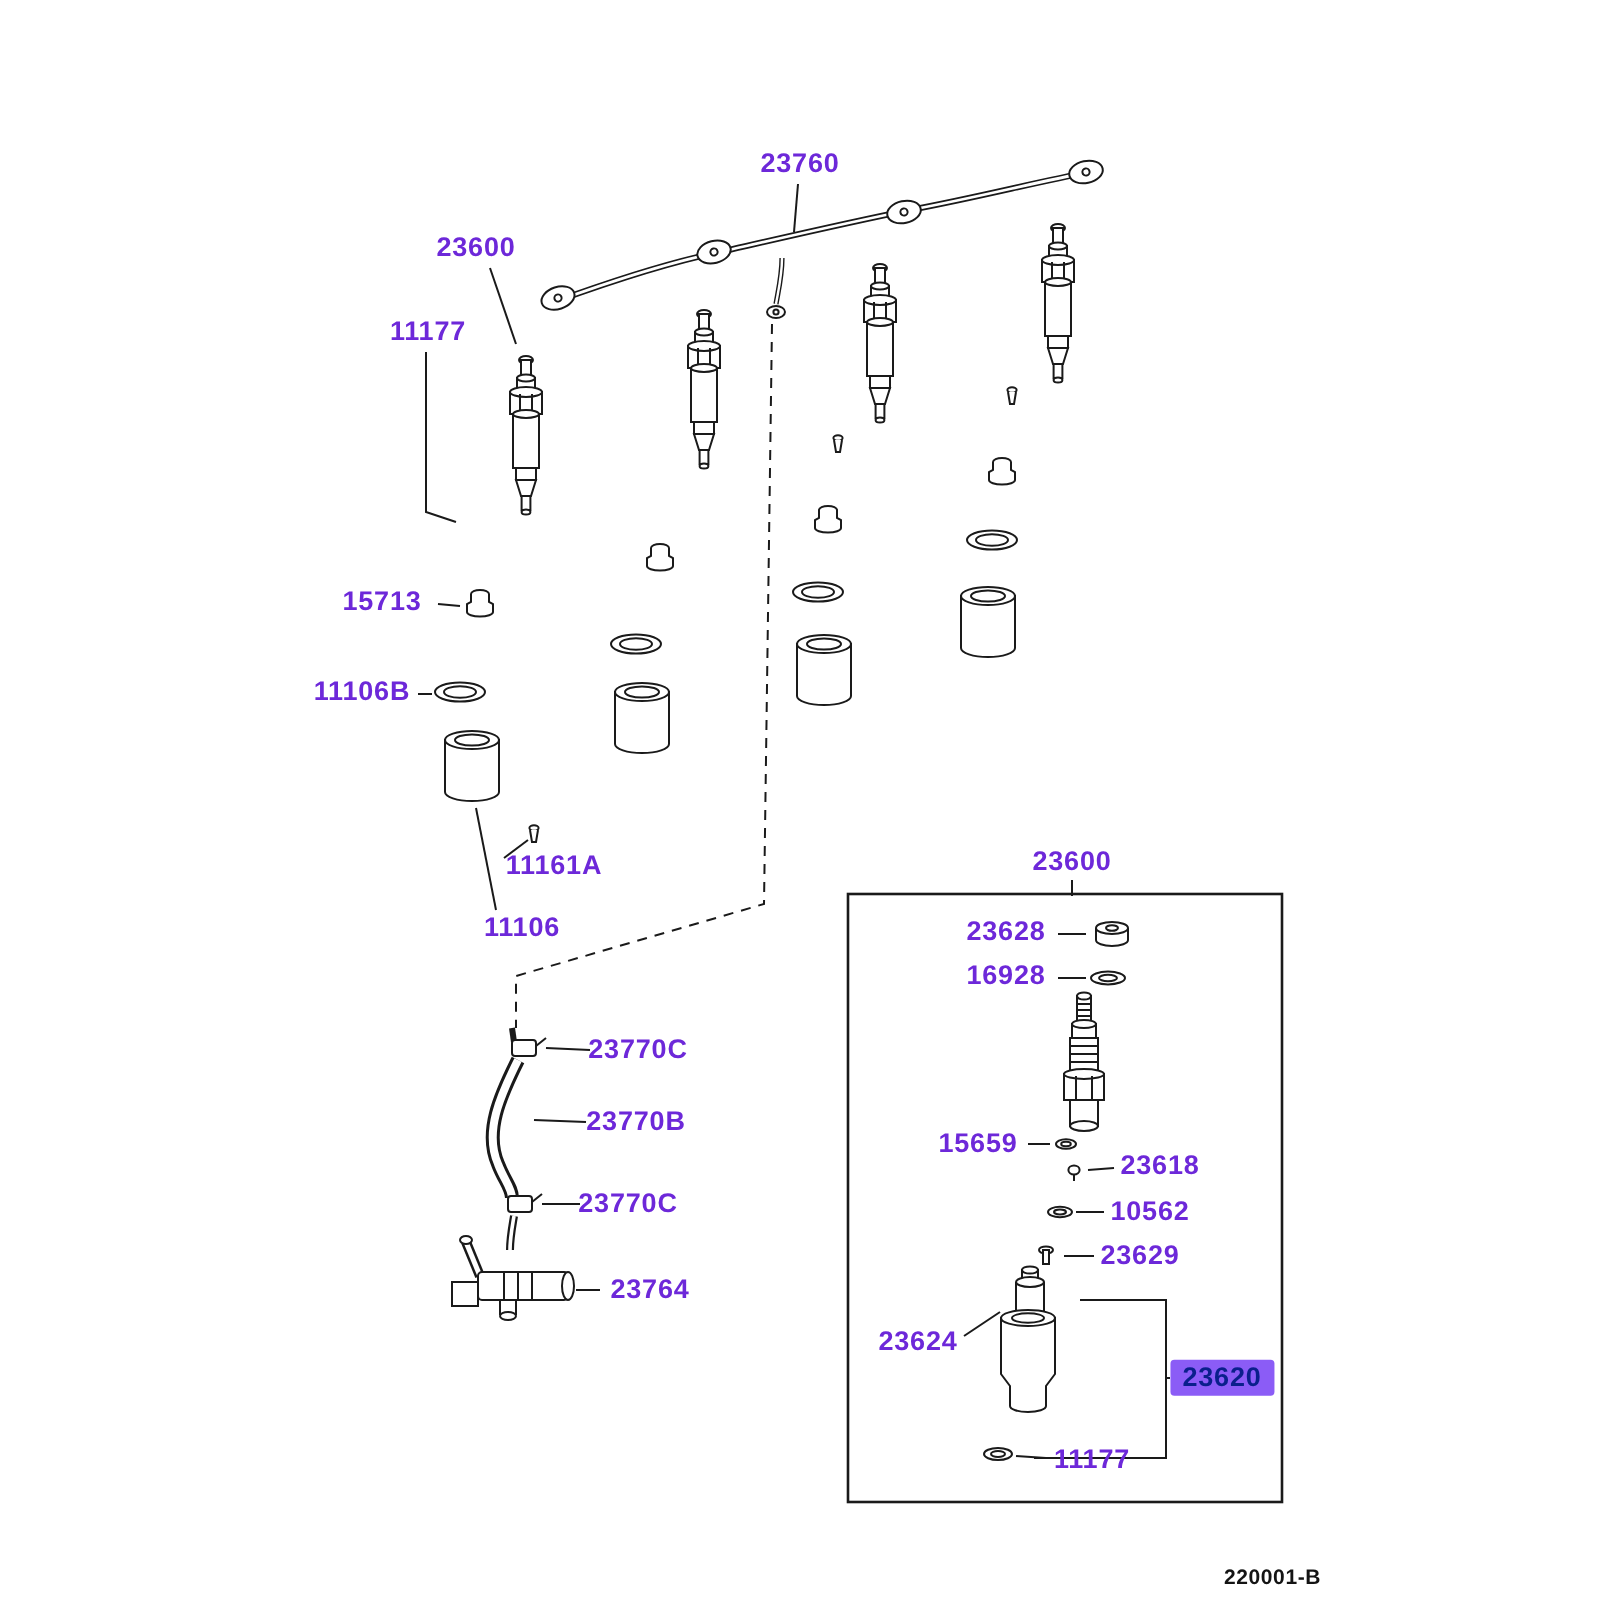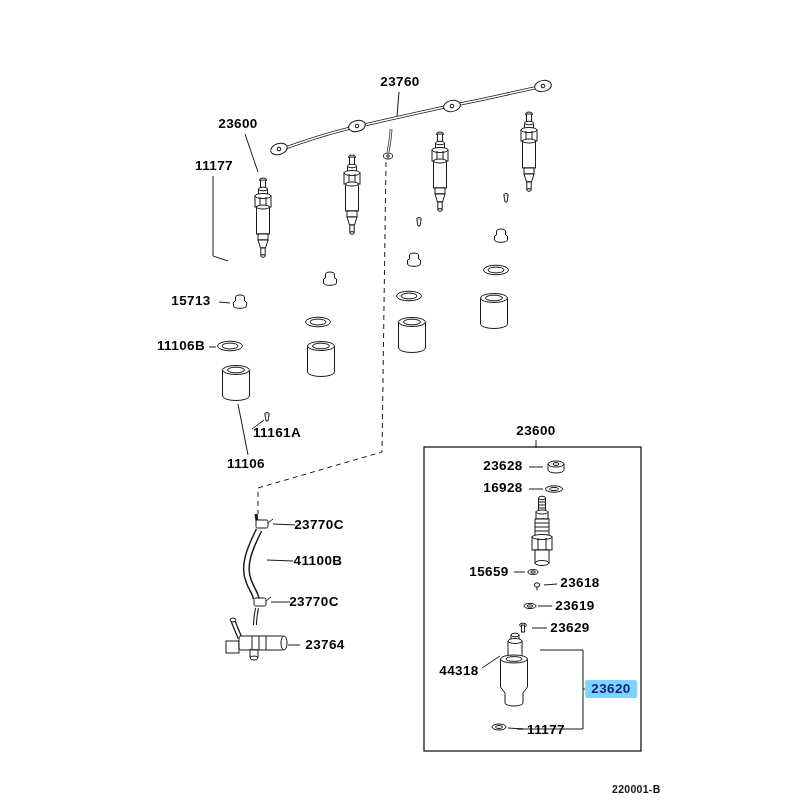--- a/index.html
+++ b/index.html
@@ -5,27 +5,27 @@
   * { margin:0; padding:0; box-sizing:border-box; }
   html,body { width:800px; height:800px; background:#ffffff; font-family:"Liberation Sans",sans-serif; }
   .canvas { position:relative; width:800px; height:800px; background:#ffffff; overflow:hidden; }
   svg.art { position:absolute; left:0; top:0; }
   .plabel {
     position:absolute;
     transform:translate(-50%,-50%);
     font-weight:bold;
     font-size:13.5px;
     letter-spacing:0.4px;
-    color:#000000;
+    color:#6d28d9;
     white-space:nowrap;
     cursor:pointer;
     line-height:1.2;
   }
   .plabel.hl {
-    background:#7dd3fc;
+    background:#8b5cf6;
     color:#0A1F8C;
     padding:1px 6px;
     border-radius:2px;
   }
   .code {
     position:absolute;
     left:612px; top:783px;
     font-weight:bold;
     font-size:10.5px;
     color:#141414;
@@ -255,30 +255,30 @@
       <path d="M583,689 L585,689"></path>
     </g>
   </svg>
 
   <div class="plabel" style="left:400px;top:82px">23760</div>
   <div class="plabel" style="left:238px;top:124px">23600</div>
   <div class="plabel" style="left:214px;top:166px">11177</div>
   <div class="plabel" style="left:191px;top:301px">15713</div>
   <div class="plabel" style="left:181px;top:346px">11106B</div>
   <div class="plabel" style="left:277px;top:433px">11161A</div>
-  <div class="plabel" style="left:246px;top:464px">11106</div>
+  <div class="plabel" style="left:261px;top:464px">11106</div>
   <div class="plabel" style="left:319px;top:525px">23770C</div>
-  <div class="plabel" style="left:318px;top:561px">41100B</div>
+  <div class="plabel" style="left:318px;top:561px">23770B</div>
   <div class="plabel" style="left:314px;top:602px">23770C</div>
   <div class="plabel" style="left:325px;top:645px">23764</div>
   <div class="plabel" style="left:536px;top:431px">23600</div>
   <div class="plabel" style="left:503px;top:466px">23628</div>
   <div class="plabel" style="left:503px;top:488px">16928</div>
   <div class="plabel" style="left:489px;top:572px">15659</div>
   <div class="plabel" style="left:580px;top:583px">23618</div>
-  <div class="plabel" style="left:575px;top:606px">23619</div>
+  <div class="plabel" style="left:575px;top:606px">10562</div>
   <div class="plabel" style="left:570px;top:628px">23629</div>
-  <div class="plabel" style="left:459px;top:671px">44318</div>
+  <div class="plabel" style="left:459px;top:671px">23624</div>
   <div class="plabel hl" style="left:611px;top:689px">23620</div>
   <div class="plabel" style="left:546px;top:730px">11177</div>
 
   <div class="code">220001-B</div>
 </div>
 
 </body></html>

